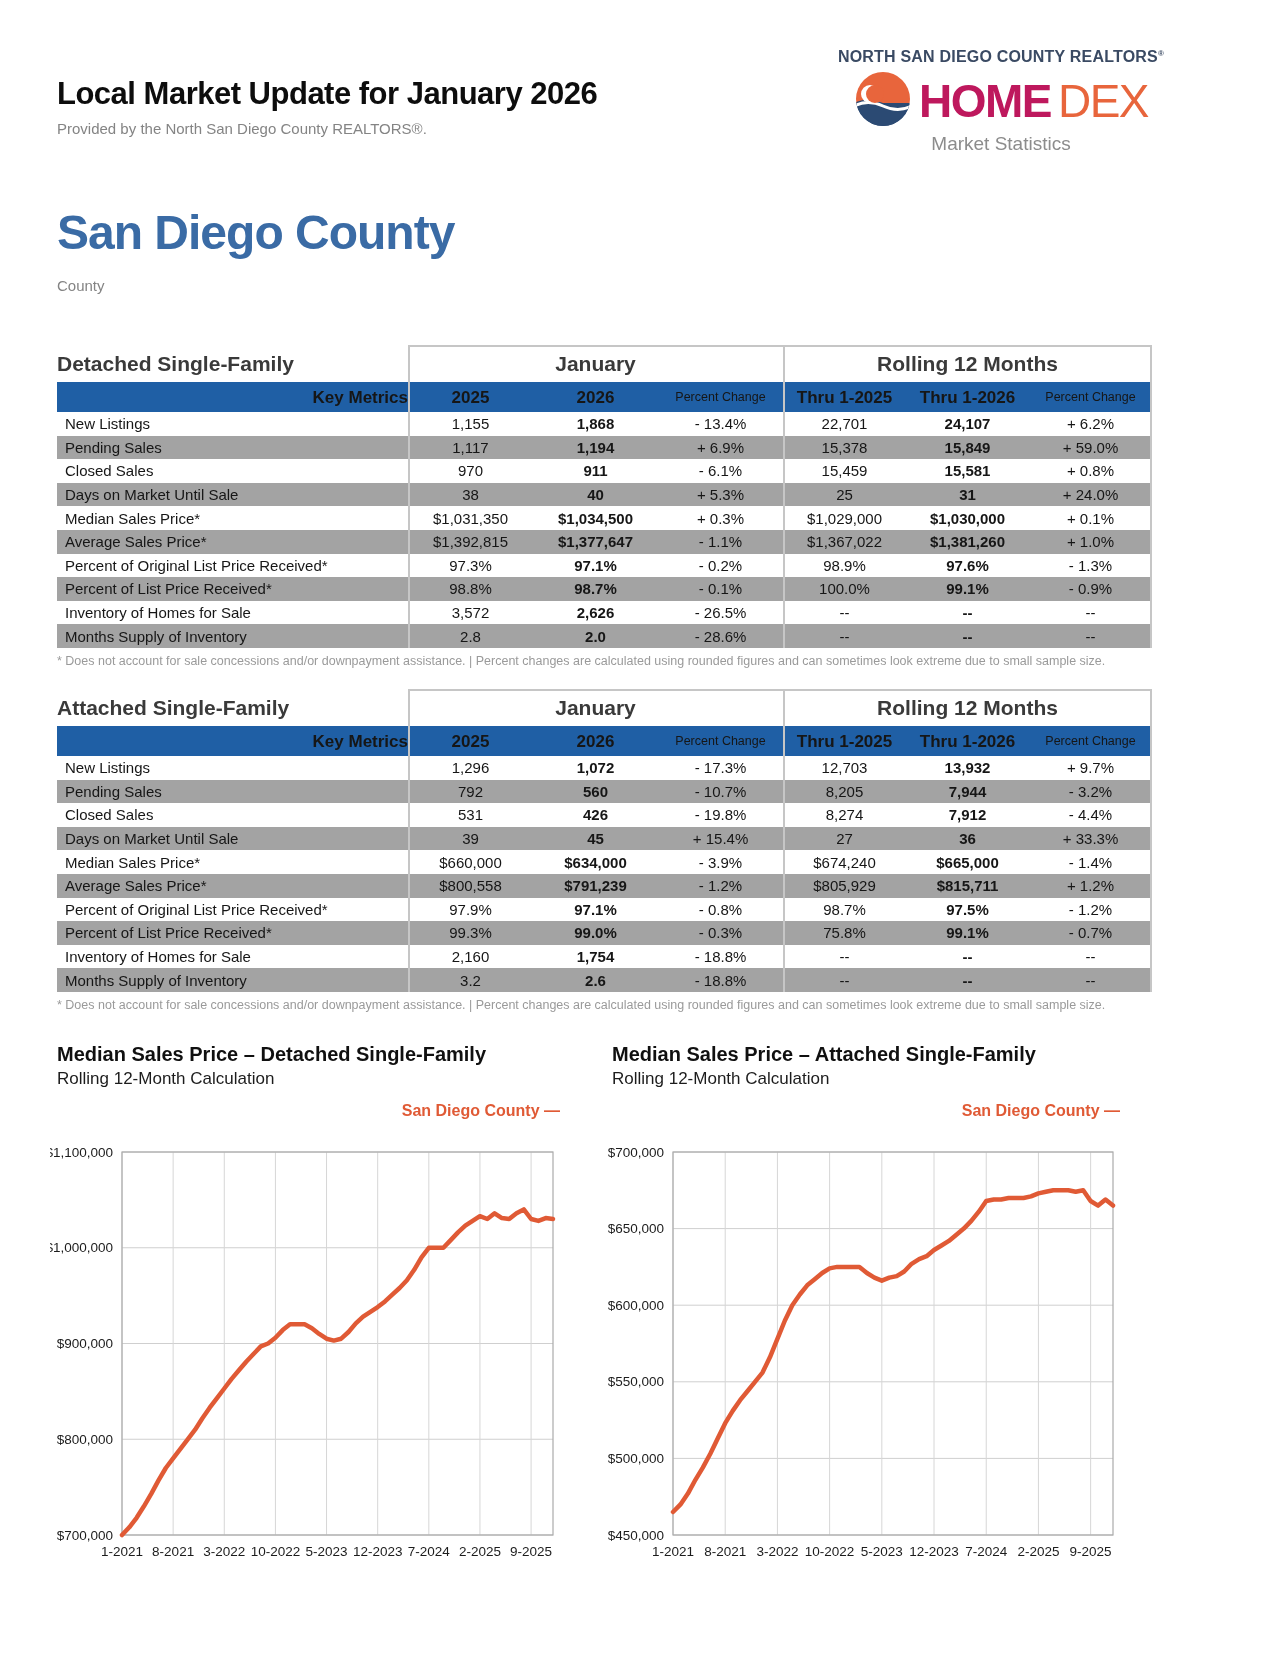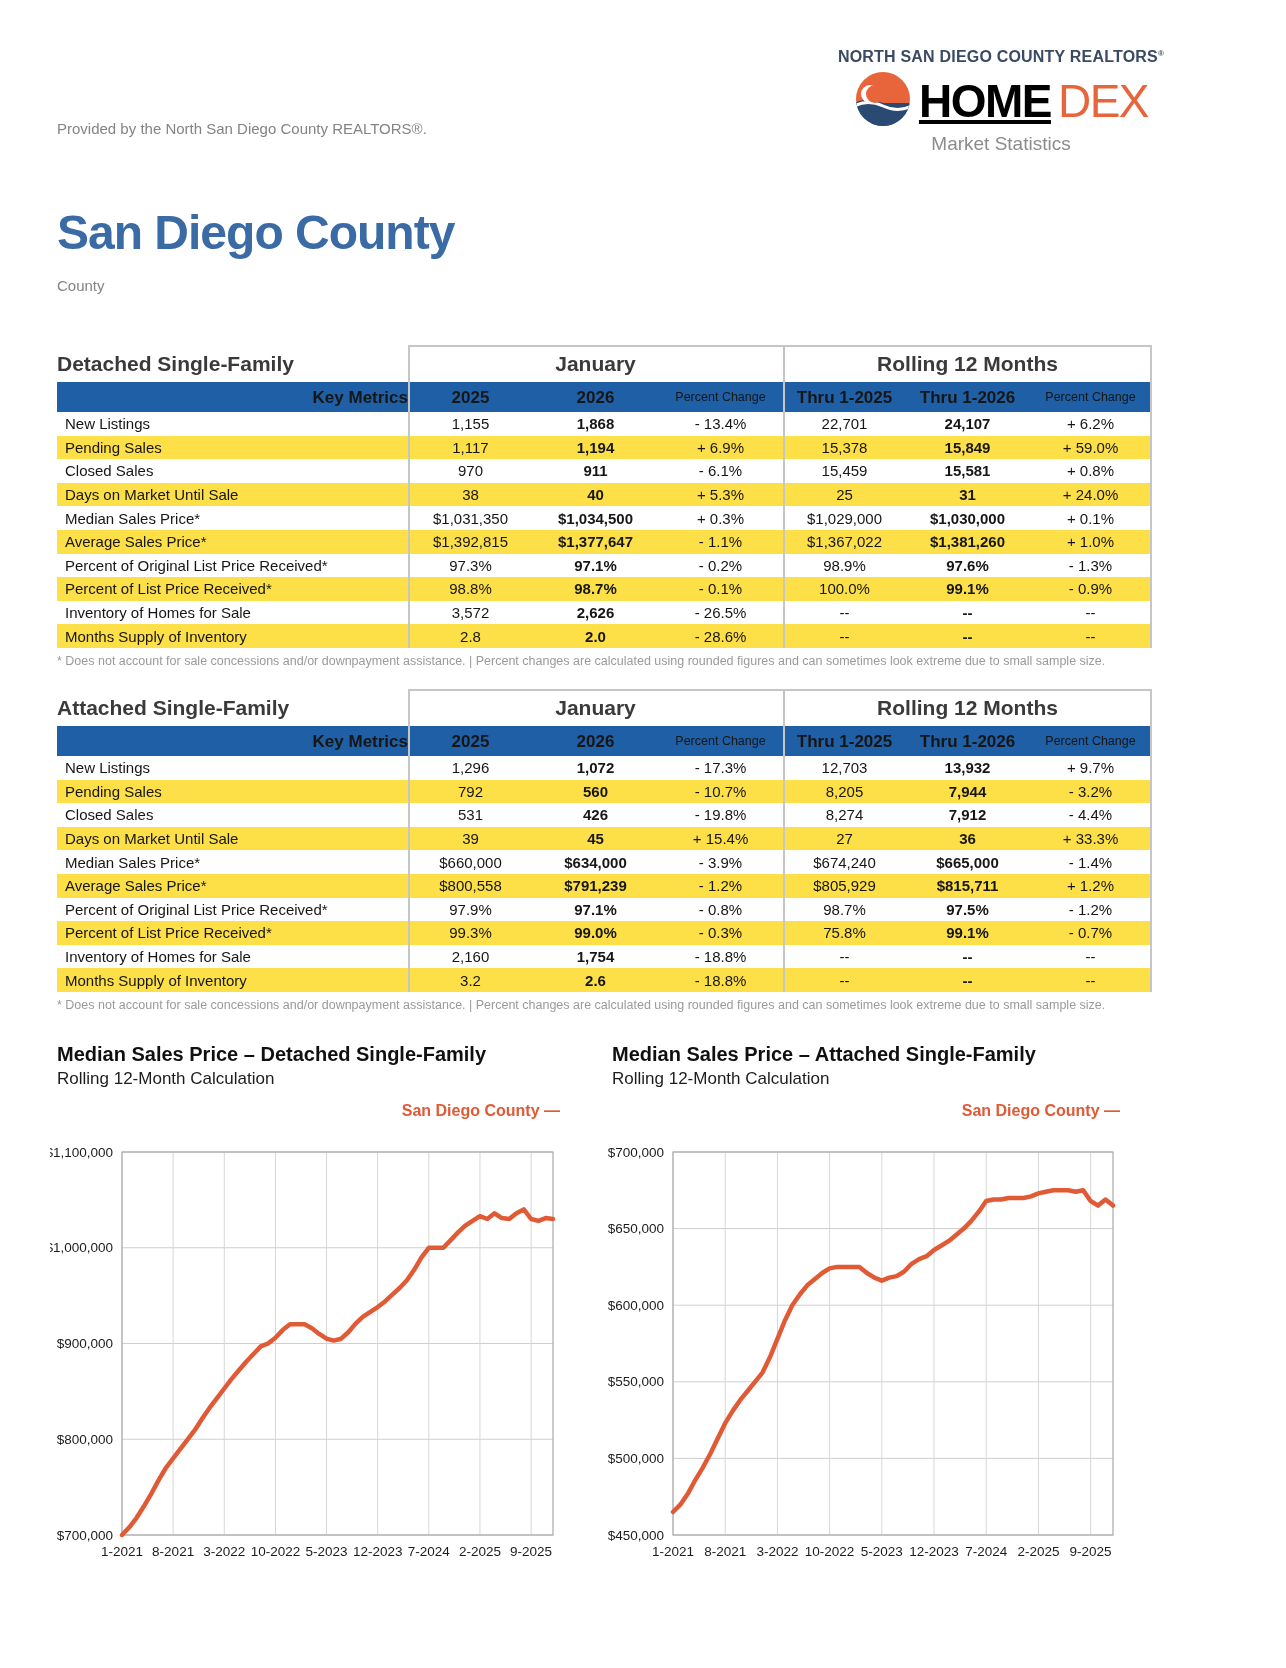--- a/index.html
+++ b/index.html
@@ -8,21 +8,21 @@
 
   
   .doc-title { position:absolute; left:57px; top:76px; font-size:31px; font-weight:bold;
                color:#0d0d0d; letter-spacing:-0.5px; }
   .doc-sub   { position:absolute; left:57px; top:120px; font-size:15px; color:#848484; }
 
   .logo      { position:absolute; left:836px; top:48px; width:330px; text-align:center; }
   .logo-org  { font-size:16px; font-weight:bold; color:#3A4A63; letter-spacing:0.2px; white-space:nowrap; }
   .logo-org sup { font-size:8px; }
   .logo-row  { display:flex; align-items:center; justify-content:center; margin-top:4px; gap:7px; }
-  .logo-home { font-size:46px; font-weight:bold; color:#000000; letter-spacing:-1.5px;text-decoration:underline; }
+  .logo-home { font-size:46px; font-weight:bold; color:#be185d; letter-spacing:-1.5px; }
   .logo-dex  { font-size:46px; color:#E8653C; letter-spacing:-1.5px; }
   .logo-tag  { font-size:19px; color:#8C8C8C; margin-top:1px; }
 
   .region-title { position:absolute; left:57px; top:205px; font-size:48px; font-weight:bold;
                   color:#3A6BA5; letter-spacing:-1px; }
   .region-sub   { position:absolute; left:57px; top:277px; font-size:15px; color:#848484; }
 
   
   .mtable { position:absolute; left:57px; width:1095px; }
   #table0 { top:345px; }
@@ -36,21 +36,21 @@
   .group-roll  { grid-column:5 / span 3; text-align:center; font-size:21px; font-weight:bold; color:#3A3A3A; }
 
   .t-head { background:#1F5FA5; color:#fff; height:30px; }
   .t-head .cell { font-weight:bold; font-size:17px; }
   .t-head .cell.pct { font-size:12.5px; font-weight:normal; }
   .t-head .cell.label { font-size:17px;text-align:right; }
 
   .cell { text-align:center; font-size:15px; color:#161616; line-height:1; }
   .cell.label { text-align:left; padding-left:8px; }
   .trow.data { height:23.6px; }
-  .trow.data.alt { background:#fde047; }
+  .trow.data.alt { background:#a3a3a3; }
   .cell.boldcol { font-weight:bold; }
 
   .t-foot { margin-top:6px; font-size:12.5px; color:#9A9A9A; }
 
   .vline { position:absolute; width:2px; background:#C6C6C6; top:0; height:303px; }
   .hline { position:absolute; left:351px; width:744px; height:2px; top:0; background:#C6C6C6; }
 
   
   .chart { position:absolute; top:1043px; }
   #chart0 { left:50px;  width:510px; }
@@ -61,20 +61,21 @@
   .chart svg { display:block; margin-top:0px; }
 
   .footer { position:absolute; left:500px; top:1597px; width:652px; text-align:right;
             font-size:13.5px; color:#9A9A9A; }
 </style>
 </head>
 <body>
 
 <div class="page">
 
+  <div class="doc-title">Local Market Update for January 2026</div>
   <div class="doc-sub">Provided by the North San Diego County REALTORS®.</div>
 
   <div class="logo">
     <div class="logo-org"><span>NORTH SAN DIEGO COUNTY REALTORS</span><sup>®</sup></div>
     <div class="logo-row">
       <span class="logo-mark">
         <svg width="58" height="58" viewBox="0 0 58 58">
           <defs>
               <clipPath id="cc">
                 <circle cx="29" cy="29" r="27"></circle>

